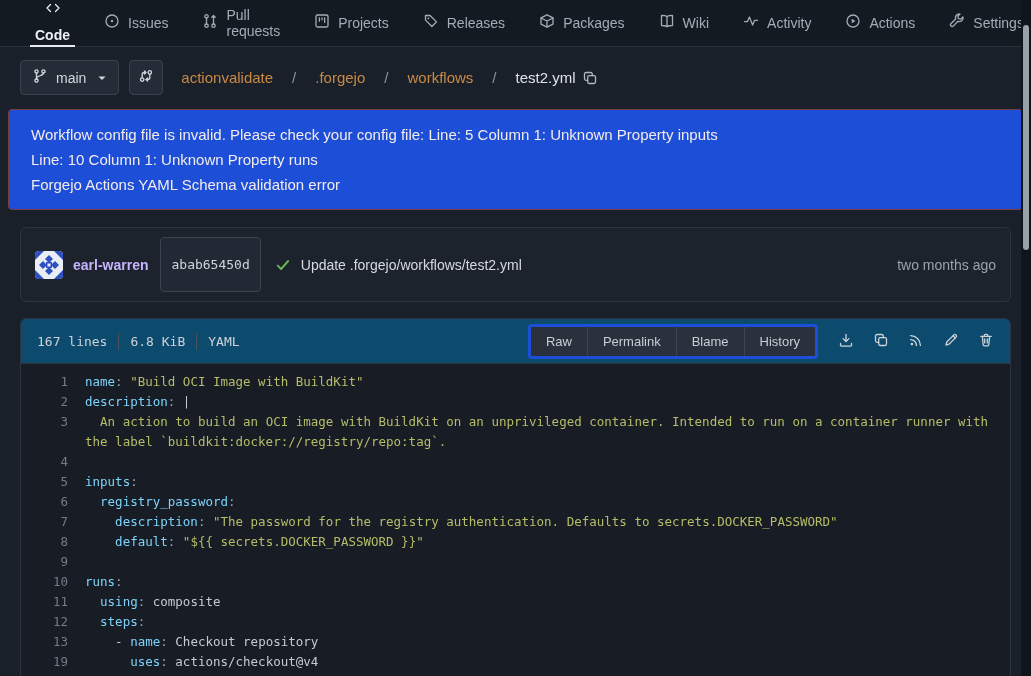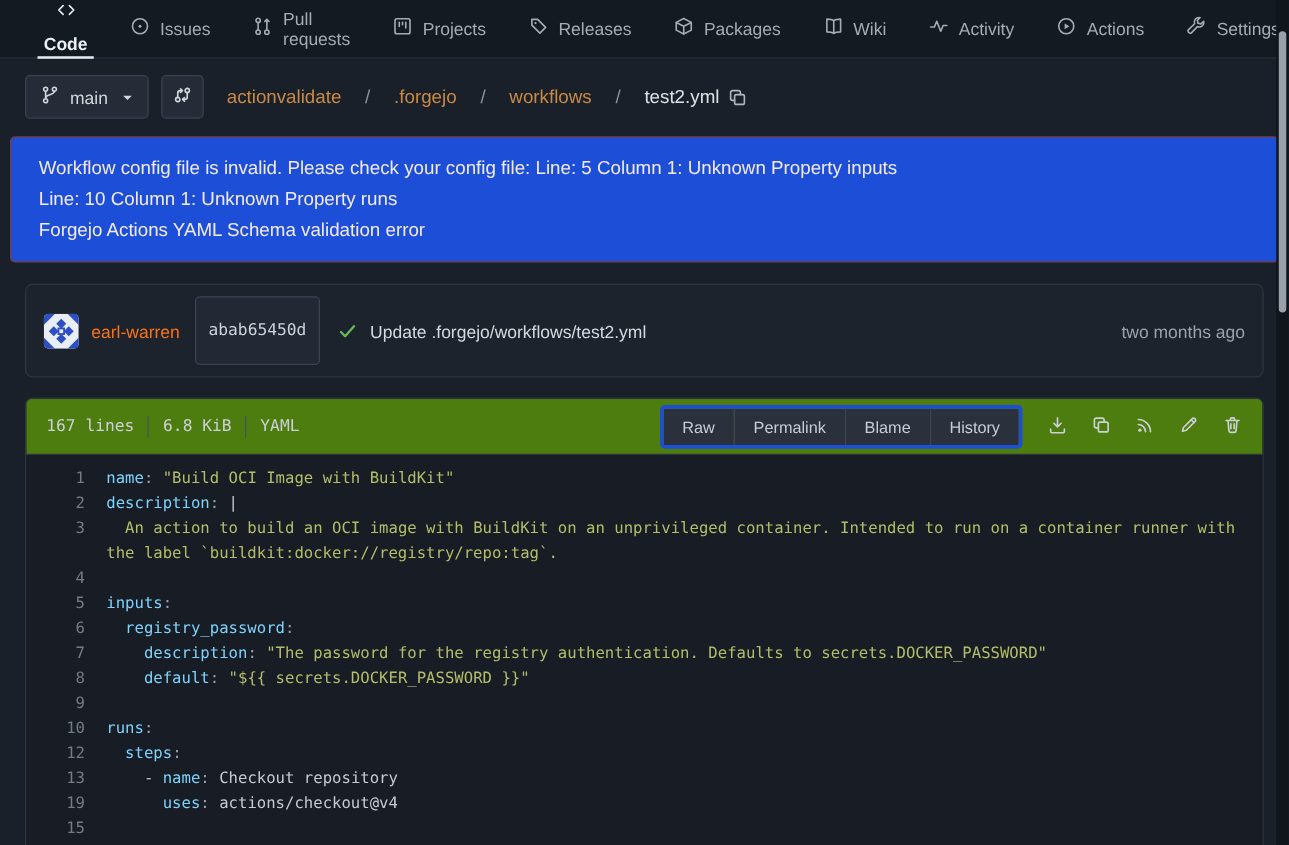--- a/index.html
+++ b/index.html
@@ -46,33 +46,33 @@
     border-radius:4px; padding:12px 22px; color:#f3ebea;
     font-size:15px; line-height:25px;
   }
   
   .commit-box {
     margin:0 20px 16px; background:#1d232d; border:1px solid #2d3440;
     border-radius:6px; padding:9px 14px; display:flex; align-items:center;
     gap:10px; font-size:14px;
   }
   .avatar { width:28px; height:28px; border-radius:4px; flex:0 0 auto; cursor:pointer; }
-  .author { font-weight:normal; color:#f97316; cursor:pointer; }
+  .author { font-weight:bold; color:#c4b5fd; cursor:pointer; }
   .sha-badge {
     font-family:"DejaVu Sans Mono", monospace; font-size:13px; color:#cfd4db;
     background:#222935; border:1px solid #3c4450; border-radius:4px;
     padding:19px 10px; margin-left:2px; cursor:pointer;
   }
   .check { color:#69b458; display:flex; margin-left:4px; }
   .commit-msg { color:#d6dae0; cursor:pointer; }
   .commit-age { margin-left:auto; color:#9aa2ac; }
   
   .file-box { margin:0 20px; border:1px solid #2d3440; border-radius:6px 6px 0 0; overflow:hidden; }
   .file-header {
-    background:#4d7c0f; padding:8px 12px 8px 16px; display:flex; align-items:center;
+    background:#0c4a6e; padding:8px 12px 8px 16px; display:flex; align-items:center;
     border-bottom:1px solid #2d3440; height:45px;
   }
   .file-meta { font-family:"DejaVu Sans Mono", monospace; font-size:13px; color:#ccd1d8; display:flex; align-items:center; }
   .meta-sep { width:1px; height:17px; background:#4a525e; margin:0 11px; }
   .seg-group { margin-left:auto; display:flex; border:3px solid #1d4ed8; border-radius:4px; overflow:hidden; }
   .seg-btn {
     background:#2a313d; color:#c7cdd5; font-size:13px; padding:7px 15px;
     border:none; border-left:1px solid #3c4450; font-family:"Liberation Sans",sans-serif; cursor:pointer;
   }
   .seg-btn:first-child { border-left:none; }
@@ -318,20 +318,24 @@
       </div>
       <div class="code-line">
         <span class="ln">9</span>
         <span class="lc"></span>
       </div>
       <div class="code-line">
         <span class="ln">10</span>
         <span class="lc"><span class="tok-key">runs</span><span class="tok-punct">:</span></span>
       </div>
       <div class="code-line">
+        <span class="ln">11</span>
+        <span class="lc"><span class="tok-plain">  </span><span class="tok-key">using</span><span class="tok-punct">: </span><span class="tok-plain">composite</span></span>
+      </div>
+      <div class="code-line">
         <span class="ln">12</span>
         <span class="lc"><span class="tok-plain">  </span><span class="tok-key">steps</span><span class="tok-punct">:</span></span>
       </div>
       <div class="code-line">
         <span class="ln">13</span>
         <span class="lc"><span class="tok-plain">    - </span><span class="tok-key">name</span><span class="tok-punct">: </span><span class="tok-plain">Checkout repository</span></span>
       </div>
       <div class="code-line">
         <span class="ln">19</span>
         <span class="lc"><span class="tok-plain">      </span><span class="tok-key">uses</span><span class="tok-punct">: </span><span class="tok-plain">actions/checkout@v4</span></span>

